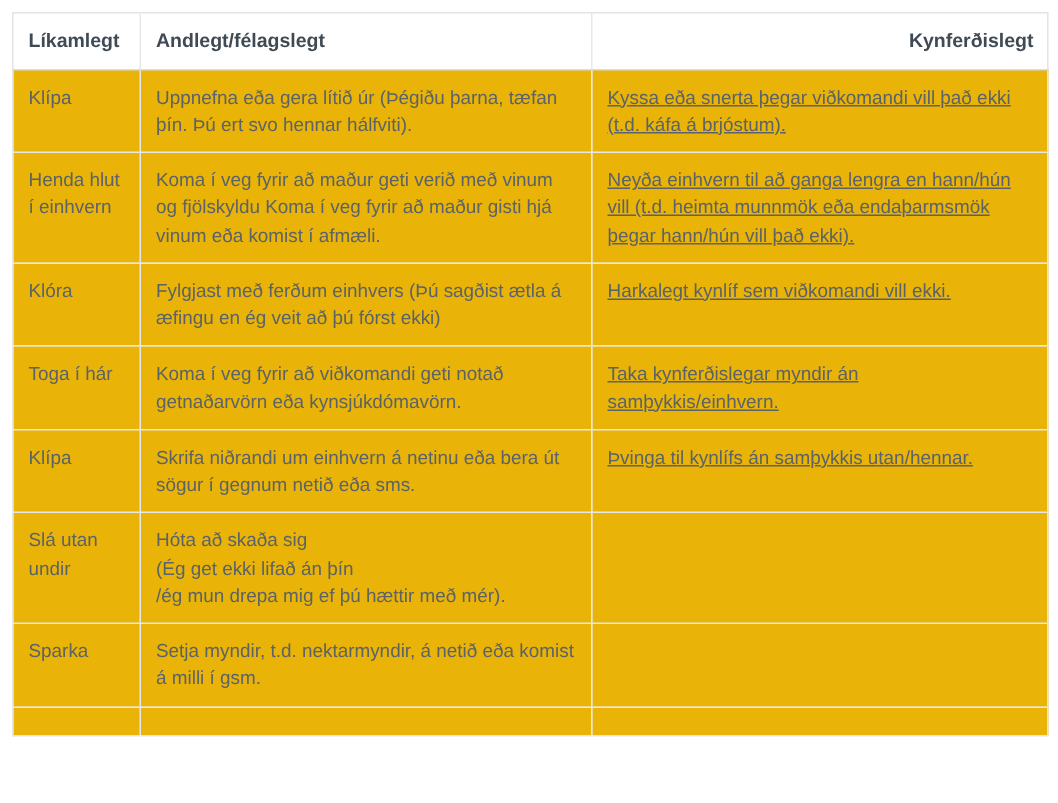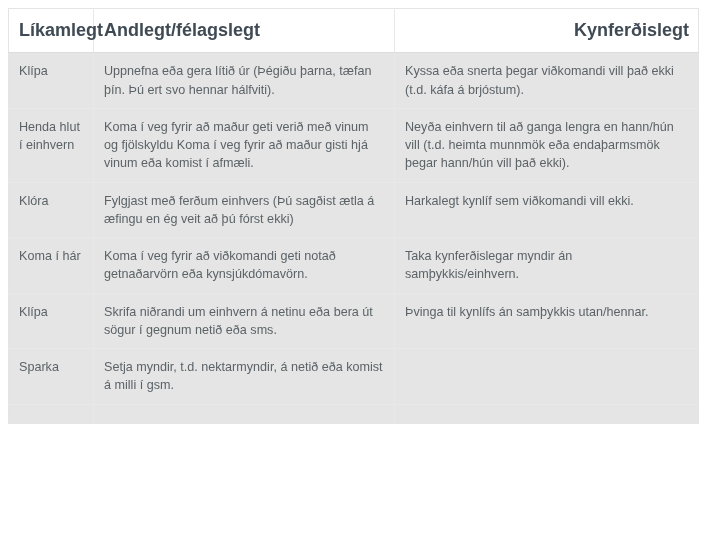--- a/index.html
+++ b/index.html
@@ -28,44 +28,44 @@
     border-right: 1px solid #e2e4e6;
     border-bottom: 1px solid #e2e4e6;
   }
   table.violence-table col.c1 { width: 85px; }
   table.violence-table col.c2 { width: 301px; }
   table.violence-table col.c3 { width: 304px; }
 
   table.violence-table th {
     text-align: left;
     vertical-align: top;
-    font-size: 18px;
+    font-size: 13px;
     font-weight: bold;
     color: #3f4a54;
     padding: 9px 9px 10px 10px;
     border-right: 1px solid #e6e8ea;
     border-bottom: 1px solid #dadcde;
     line-height: 1.35;
     background: #ffffff;
     white-space: nowrap;
   }
   table.violence-table th:last-child { border-right: none; text-align: right; }
 
   table.violence-table td {
     text-align: left;
     vertical-align: top;
     font-size: 12.6px;
     color: #5b6367;
     padding: 9px 9px 9px 10px;
     border-right: 1px solid #e6e8ea;
     border-bottom: 1px solid #e6e8ea;
     line-height: 1.45;
-    background: #e5e5e5;
+    background: #eab308;
   }
-  table.violence-table td:last-child { border-right: none; }
+  table.violence-table td:last-child { border-right: none; text-decoration: underline; }
   table.violence-table tr:last-child td { border-bottom: none; }
 
   td.cell-category {
     color: #5b6367;
   }
   .cell-line { display: block; }
   .cell-empty { display: block; min-height: 1px; }
 </style>
 </head>
 <body>
@@ -113,38 +113,51 @@
           </td>
           <td>
             <span class="cell-line">Fylgjast með ferðum einhvers (Þú sagðist ætla á æfingu en ég veit að þú fórst ekki)</span>
           </td>
           <td>
             <span class="cell-line">Harkalegt kynlíf sem viðkomandi vill ekki.</span>
           </td>
         </tr>
         <tr>
           <td class="cell-category">
-            <span class="cell-line">Koma í hár</span>
+            <span class="cell-line">Toga í hár</span>
           </td>
           <td>
             <span class="cell-line">Koma í veg fyrir að viðkomandi geti notað getnaðarvörn eða kynsjúkdómavörn.</span>
           </td>
           <td>
             <span class="cell-line">Taka kynferðislegar myndir án samþykkis/einhvern.</span>
           </td>
         </tr>
         <tr>
           <td class="cell-category">
             <span class="cell-line">Klípa</span>
           </td>
           <td>
             <span class="cell-line">Skrifa niðrandi um einhvern á netinu eða bera út sögur í gegnum netið eða sms.</span>
           </td>
           <td>
             <span class="cell-line">Þvinga til kynlífs án samþykkis utan/hennar.</span>
+          </td>
+        </tr>
+        <tr>
+          <td class="cell-category">
+            <span class="cell-line">Slá utan undir</span>
+          </td>
+          <td>
+            <span class="cell-line">Hóta að skaða sig</span>
+            <span class="cell-line">(Ég get ekki lifað án þín</span>
+            <span class="cell-line">/ég mun drepa mig ef þú hættir með mér).</span>
+          </td>
+          <td>
+            <span class="cell-empty"></span>
           </td>
         </tr>
         <tr>
           <td class="cell-category">
             <span class="cell-line">Sparka</span>
           </td>
           <td>
             <span class="cell-line">Setja myndir, t.d. nektarmyndir, á netið eða komist á milli í gsm.</span>
           </td>
           <td>

